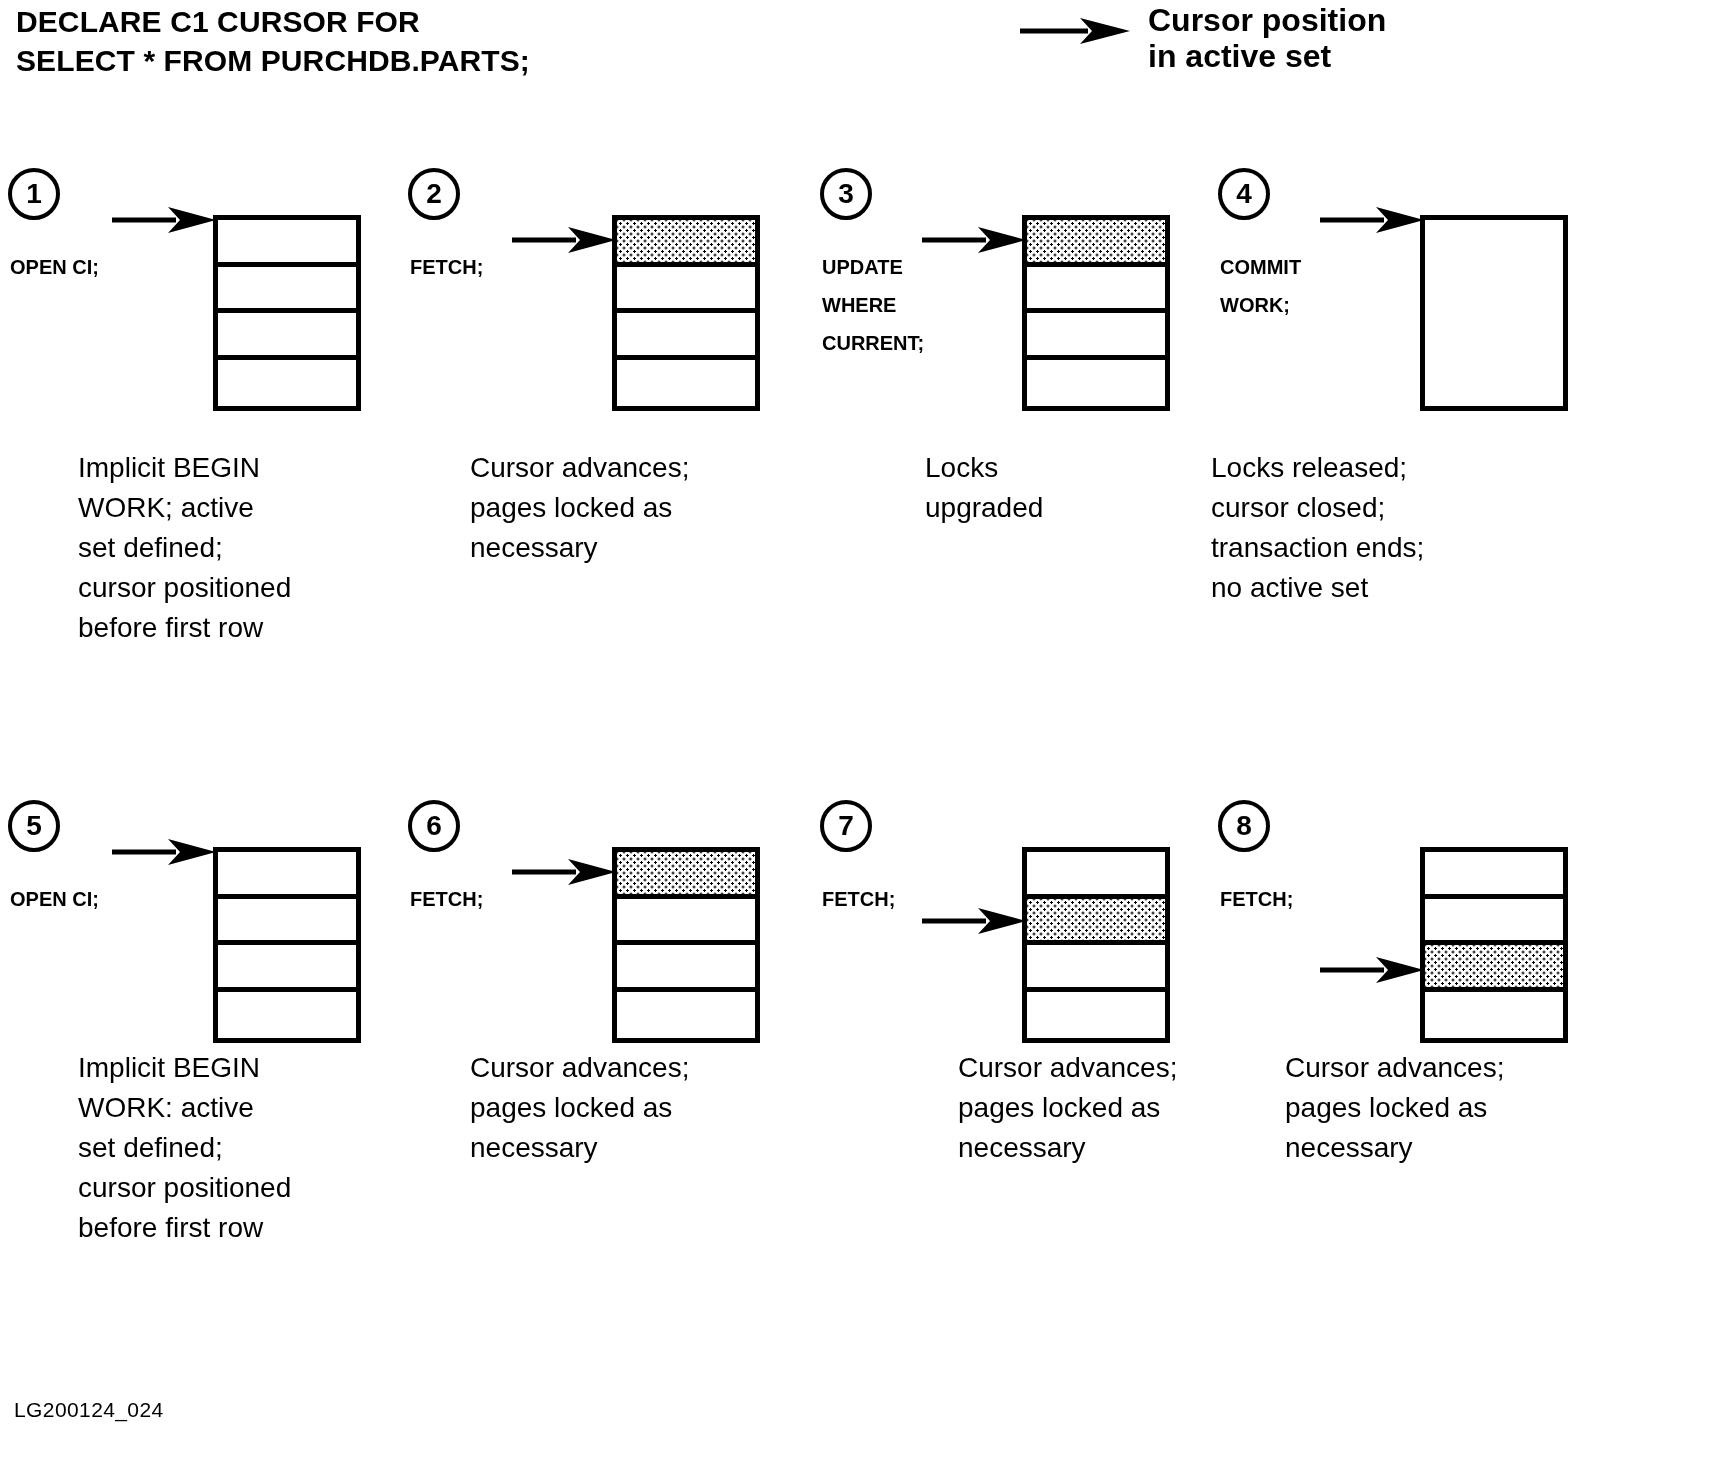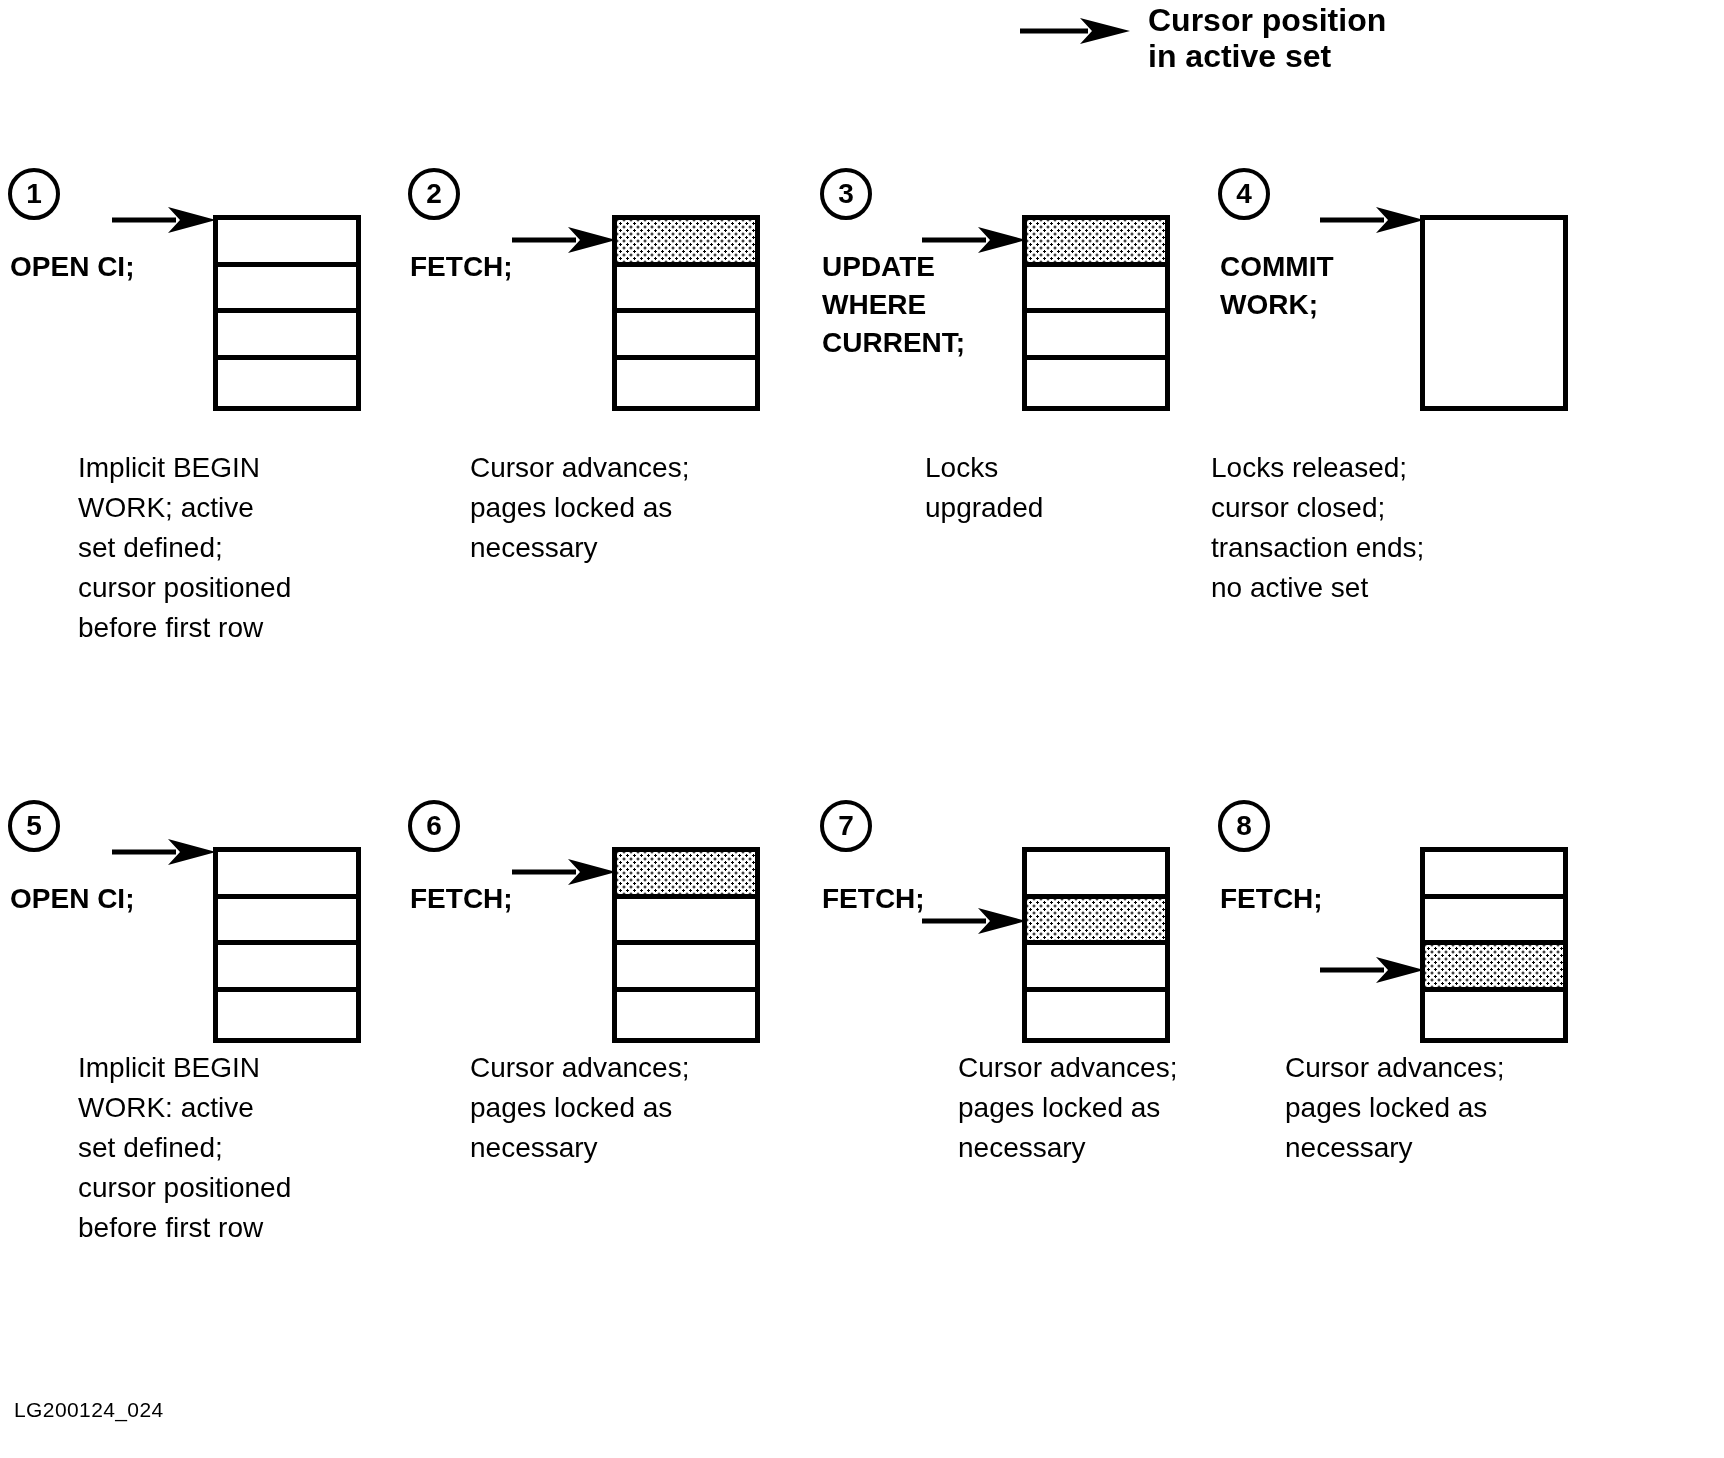--- a/index.html
+++ b/index.html
@@ -26,21 +26,21 @@
   
   .step{position:absolute;width:420px;}
   .num{
     position:absolute;left:0;top:0;width:52px;height:52px;
     border:4px solid #000;border-radius:50%;
     box-sizing:border-box;
     font-weight:bold;font-size:28px;line-height:44px;text-align:center;
   }
   .cmd{
     position:absolute;left:2px;top:80px;
-    font-weight:bold;font-size:28px;line-height:38px;white-space:pre;
+    font-weight:bold;font-size:20px;line-height:38px;white-space:pre;
   }
   .arrow{position:absolute;width:104px;height:26px;}
 
   
   .tbl{
     position:absolute;border:5px solid #000;box-sizing:border-box;
     width:148px;height:196px;background:#fff;
   }
   .tbl .row{height:25%;box-sizing:border-box;border-bottom:5px solid #000;}
   .tbl .row:last-child{border-bottom:none;}
@@ -63,20 +63,22 @@
     position:absolute;left:14px;top:1398px;
     font-size:21px;letter-spacing:.4px;white-space:pre;
     font-family:"Liberation Sans",sans-serif;
   }
 </style>
 </head>
 <body>
 
 <div class="stage">
 
+  <div id="header-sql">DECLARE C1 CURSOR FOR
+SELECT * FROM PURCHDB.PARTS;</div>
 
   <div id="legend">
     <svg class="lgarrow" viewBox="0 0 110 26">
       <path d="M0 13 L68 13" stroke="#000" stroke-width="5" fill="none"></path>
       <path d="M60 0 L110 13 L60 26 L72 13 Z" fill="#000"></path>
     </svg>
     <div class="lgtext">Cursor position
 in active set</div>
   </div>
 

